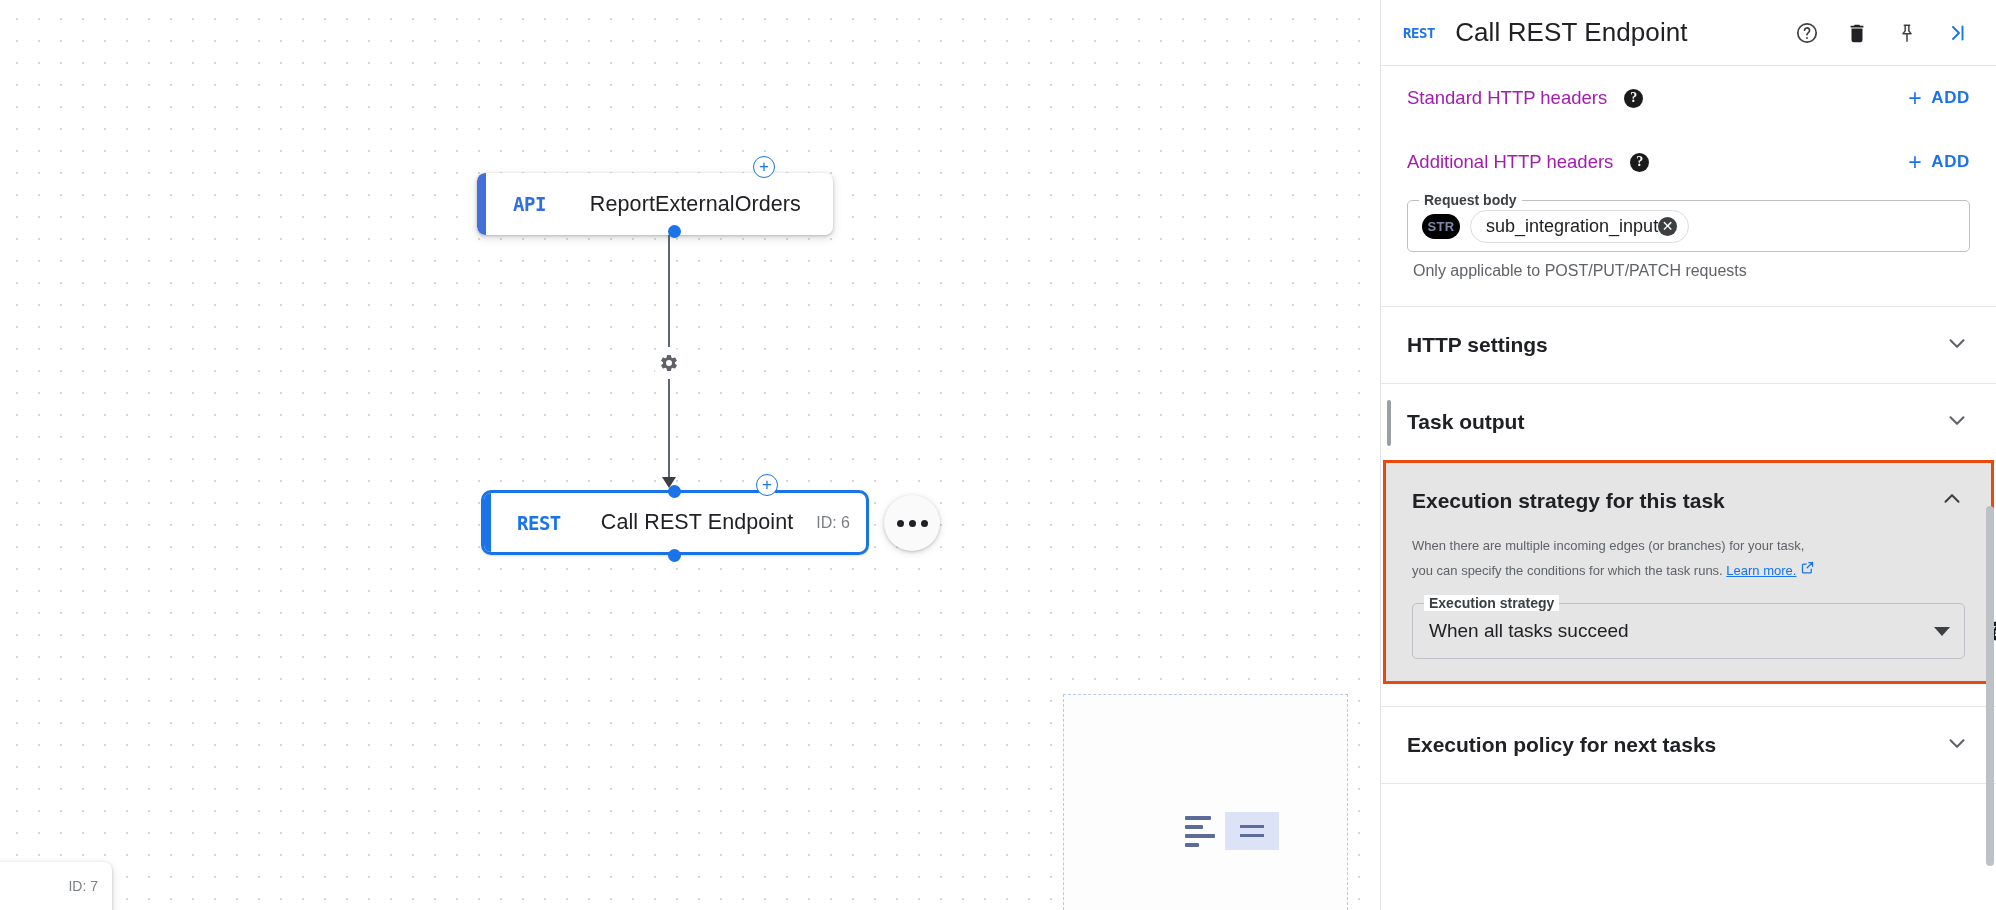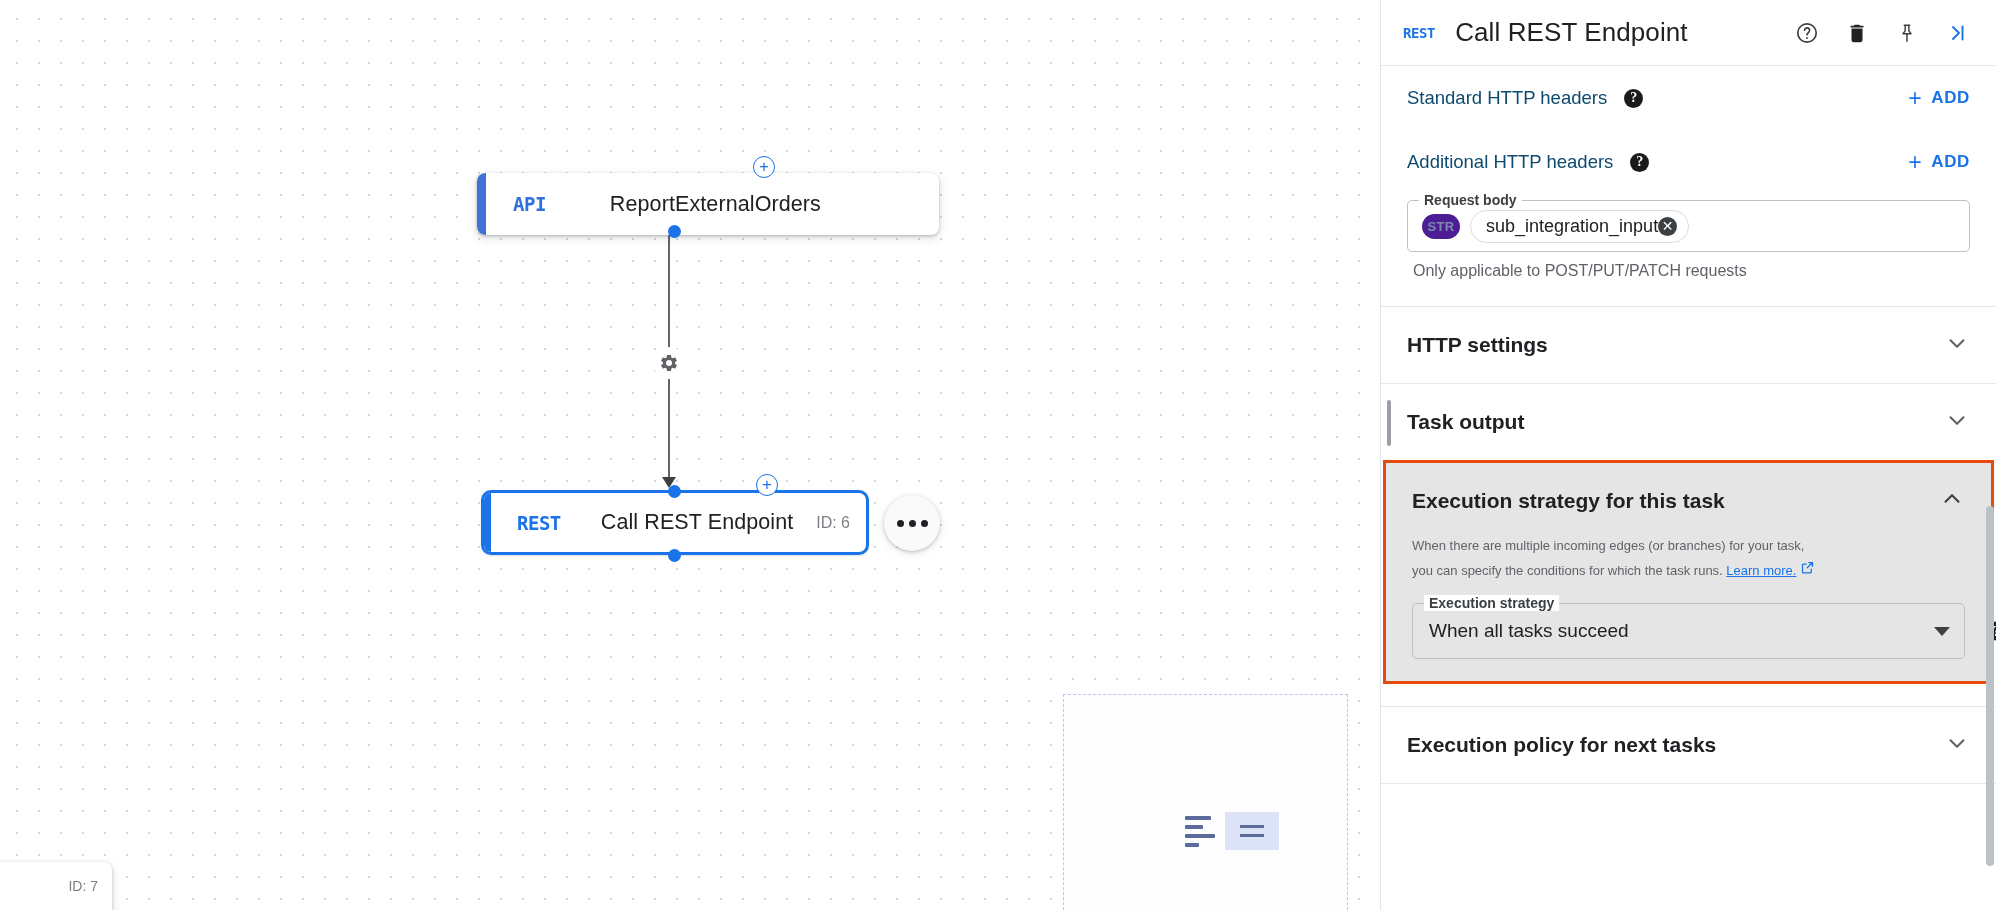--- a/index.html
+++ b/index.html
@@ -27,21 +27,21 @@
   
   .node {
     position: absolute;
     background: #fff;
     border-radius: 10px;
     display: flex;
     align-items: center;
   }
   .node-api {
     left: 477px; top: 173px;
-    width: 462px; height: 62px;
+    width: 356px; height: 62px;
     box-shadow: 0 1px 3px rgba(60,64,67,.30), 0 3px 8px 1px rgba(60,64,67,.15);
     border-radius: 8px;
     overflow: hidden;
   }
   .node-api .accent {
     position: absolute; left: 0; top: 0;
     width: 9px; height: 100%;
     background: #4470d8;
     border-radius: 8px 0 0 8px;
   }
@@ -65,21 +65,21 @@
     font-weight: 700;
     font-size: 19px;
     letter-spacing: -0.5px;
     color: #2f6fe0;
   }
   .node-api .node-type { margin-left: 36px; }
   .node-rest .node-type { margin-left: 33px; color: #1a73e8; }
   .node-label {
     font-size: 21.5px;
     color: #202124;
-    margin-left: 64px;
+    margin-left: 44px;
     letter-spacing: 0.1px;
   }
   .node-rest .node-label { margin-left: 40px; }
   .node-id {
     position: absolute;
     right: 16px; top: 50%;
     transform: translateY(-50%);
     font-size: 16px;
     color: #7b7f84;
   }
@@ -232,21 +232,21 @@
     overflow: hidden;
   }
 
   .row-add {
     display: flex; align-items: center;
     padding: 0 26px;
     height: 64px;
   }
   .row-add .rlabel {
     font-size: 18.5px;
-    color: #0c4a6e;
+    color: #a21caf;
   }
   .helpdot {
     width: 19px; height: 19px;
     border-radius: 50%;
     background: #1b1b1b;
     color: #fff;
     font-size: 14px; font-weight: 700;
     display: inline-flex; align-items: center; justify-content: center;
     margin-left: 17px;
     font-family: "Liberation Serif", serif;
@@ -276,21 +276,21 @@
     top: -9px; left: 11px;
     background: #fff;
     padding: 0 5px;
     font-size: 14px;
     font-weight: 700;
     color: #3c4043;
   }
   .str-pill {
     width: 38px; height: 25px;
     border-radius: 13px;
-    background: #4c1d95;
+    background: #000000;
     color: #7c8ba8;
     font-size: 13px;
     font-weight: 700;
     display: flex; align-items: center; justify-content: center;
     letter-spacing: .4px;
   }
   .chip {
     margin-left: 10px;
     height: 33px;
     border: 1px solid #dadce0;

